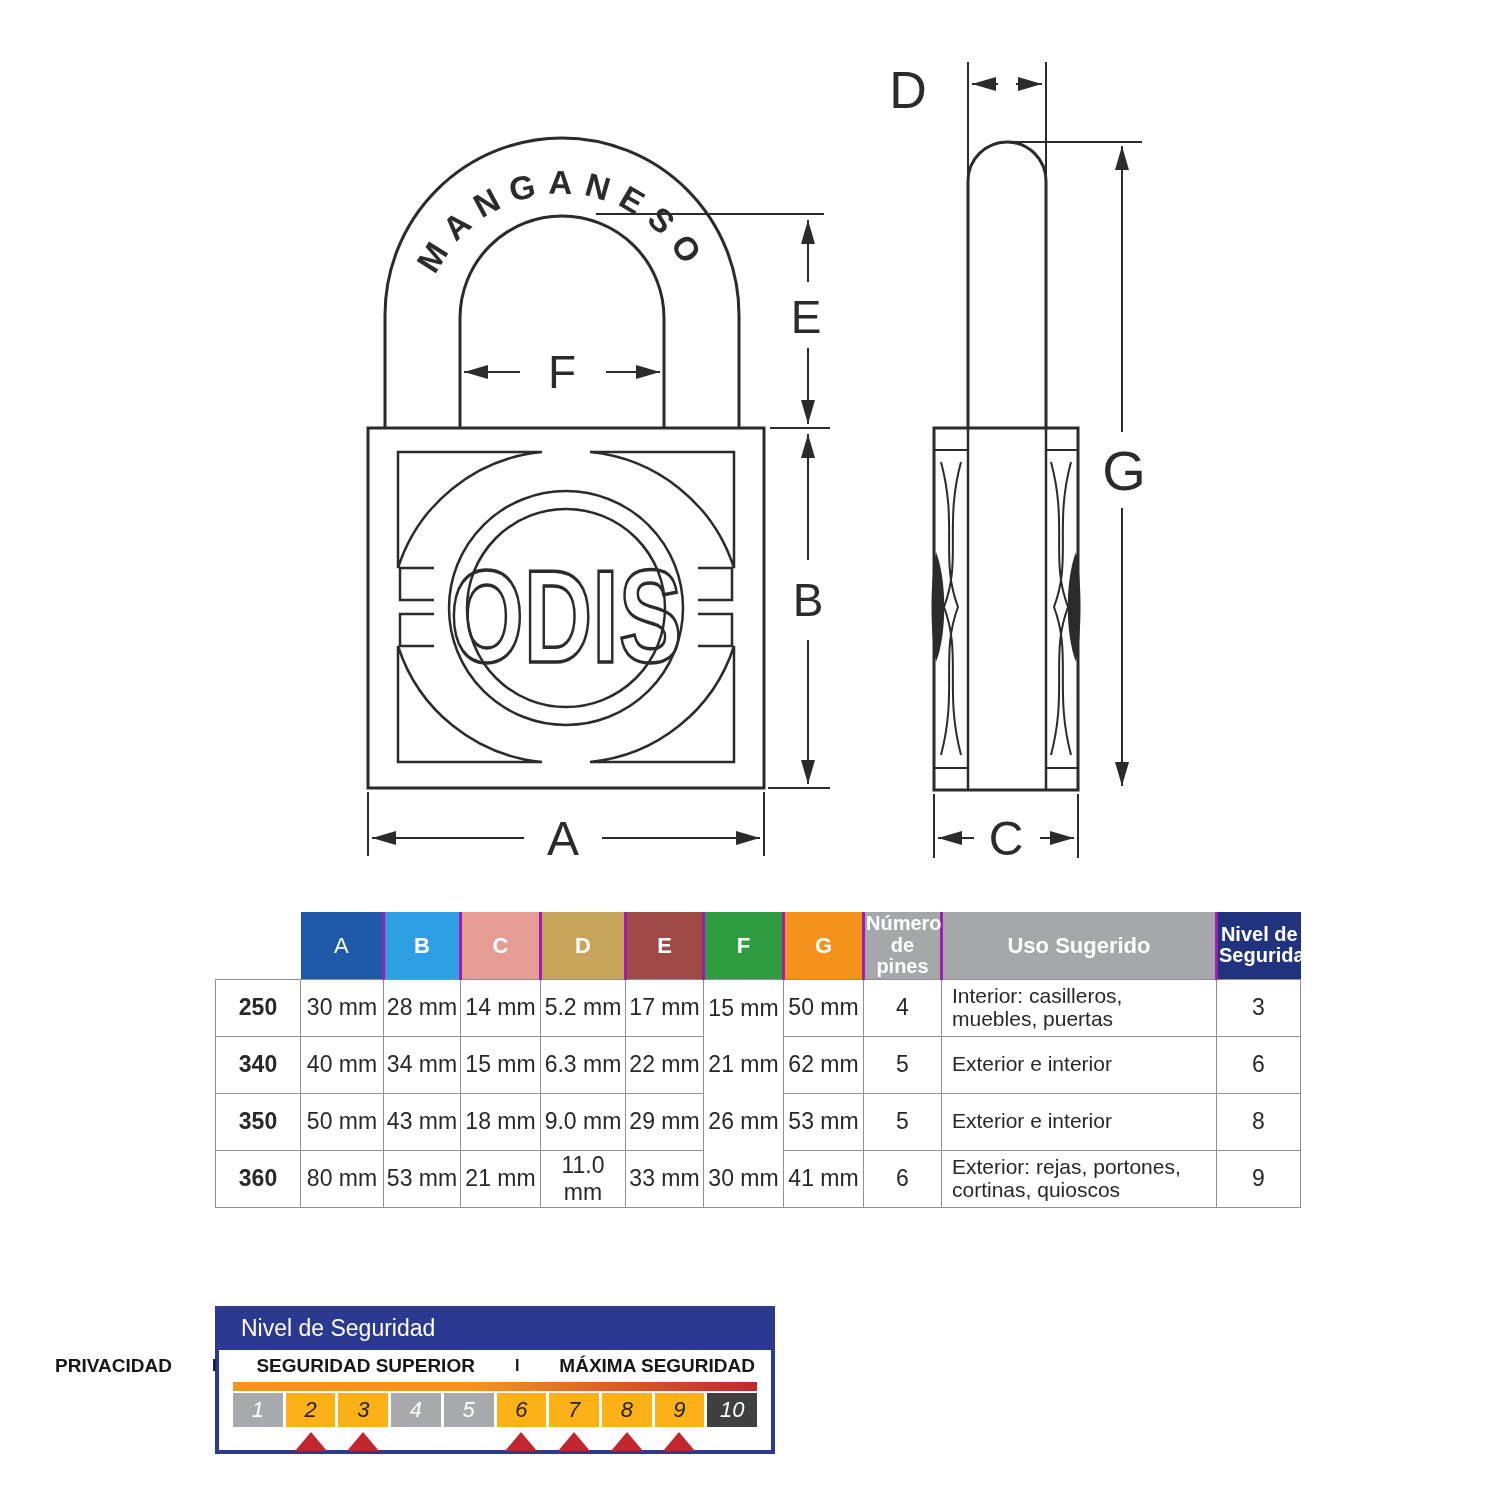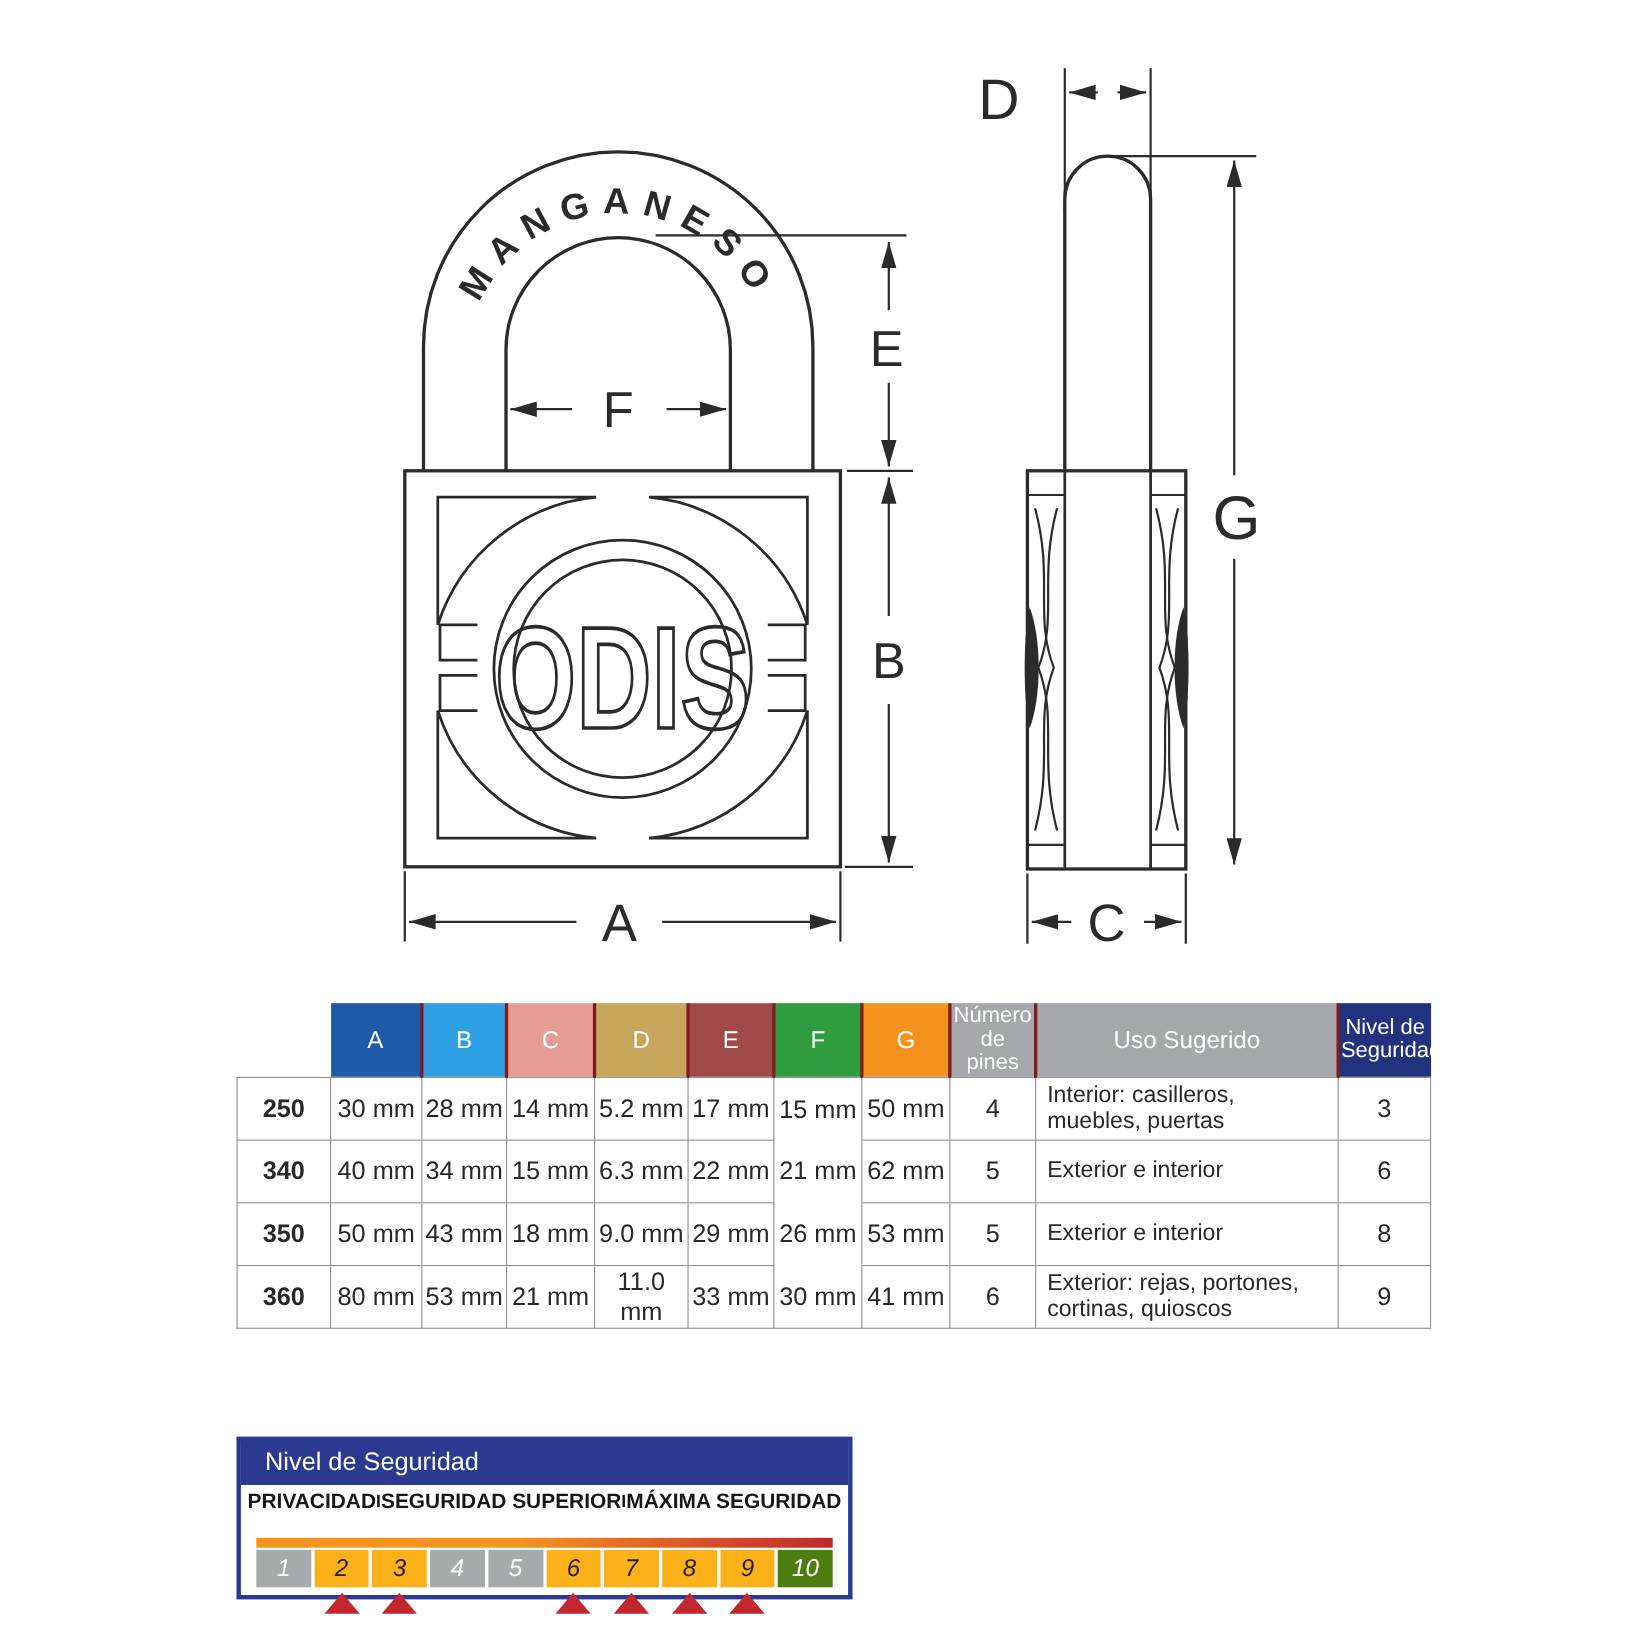--- a/index.html
+++ b/index.html
@@ -8,37 +8,37 @@
   svg text{font-family:"Liberation Sans", sans-serif;}
 
   
   .drawing{position:absolute;left:0;top:0;}
 
   
   table.spec{position:absolute;left:215px;top:912px;width:1085px;
              border-collapse:collapse;table-layout:fixed;}
   table.spec th{border:none;height:50px;color:#fff;font-weight:400;
                 font-size:22px;text-align:center;vertical-align:middle;line-height:1.08;}
-  table.spec th.gap{border-left:3px solid #7f1d1d;}
+  table.spec th.gap{border-left:3px solid #a21caf;font-weight:bold;}
   table.spec th.h-empty{background:#fff;}
   table.spec th.small{font-size:20px;}
   table.spec td{border:1px solid #8f9194;height:52px;text-align:center;
                 vertical-align:middle;font-size:23px;color:#28282a;background:#fff;}
   table.spec td.model{font-weight:bold;}
   table.spec td.uso{text-align:left;padding:2px 10px;font-size:21px;line-height:1.08;}
   table.spec td.fcol{border-top-style:hidden;border-bottom-style:hidden;}
   table.spec tbody tr:first-child td.fcol{border-top-style:solid;}
   table.spec tbody tr:last-child td.fcol{border-bottom-style:solid;}
 
   
   .legend{position:absolute;left:215px;top:1306px;width:560px;height:148px;
           box-sizing:border-box;border:4px solid #2B3990;background:#fff;}
   .legend-title{background:#2B3990;color:#fff;font-size:23px;padding:5px 0 8px 22px;}
-  .legend-bands{display:flex;align-items:center;justify-content:center;
-                padding:5px 16px 20px;font-weight:bold;font-size:19px;color:#17171a;white-space:nowrap;}
+  .legend-bands{display:flex;align-items:center;justify-content:flex-end;
+                padding:5px 16px 4px;font-weight:bold;font-size:19px;color:#17171a;white-space:nowrap;gap:40px;}
   .band-sep{font-size:16px;font-weight:bold;}
   .legend-bar{height:9px;margin:1px 14px 0;}
   .legend-scale{display:flex;gap:3px;margin:2px 14px 0;}
   .scale-slot{flex:1;display:flex;flex-direction:column;align-items:center;}
   .scale-cell{width:100%;height:34px;display:flex;align-items:center;justify-content:center;
               font-style:italic;font-size:22px;box-sizing:border-box;}
   .tri{width:0;height:0;border-left:16px solid transparent;border-right:16px solid transparent;
        border-bottom:19px solid #C1272D;margin-top:5px;}
 </style>
 </head>
@@ -272,19 +272,19 @@
         </div>
         <div class="scale-slot">
           <div class="scale-cell" style="background: rgb(251, 177, 23); color: rgb(35, 31, 32);">8</div>
           <div class="tri" style="border-bottom-color: rgb(193, 39, 45); visibility: visible;"></div>
         </div>
         <div class="scale-slot">
           <div class="scale-cell" style="background: rgb(251, 177, 23); color: rgb(35, 31, 32);">9</div>
           <div class="tri" style="border-bottom-color: rgb(193, 39, 45); visibility: visible;"></div>
         </div>
         <div class="scale-slot">
-          <div class="scale-cell" style="background: #4d7c0f; color: rgb(255, 255, 255);">10</div>
+          <div class="scale-cell" style="background: #404040; color: rgb(255, 255, 255);">10</div>
           <div class="tri" style="border-bottom-color: rgb(193, 39, 45); visibility: hidden;"></div>
         </div>
       </div>
   </div>
 
 </div>
 
 </body></html>

